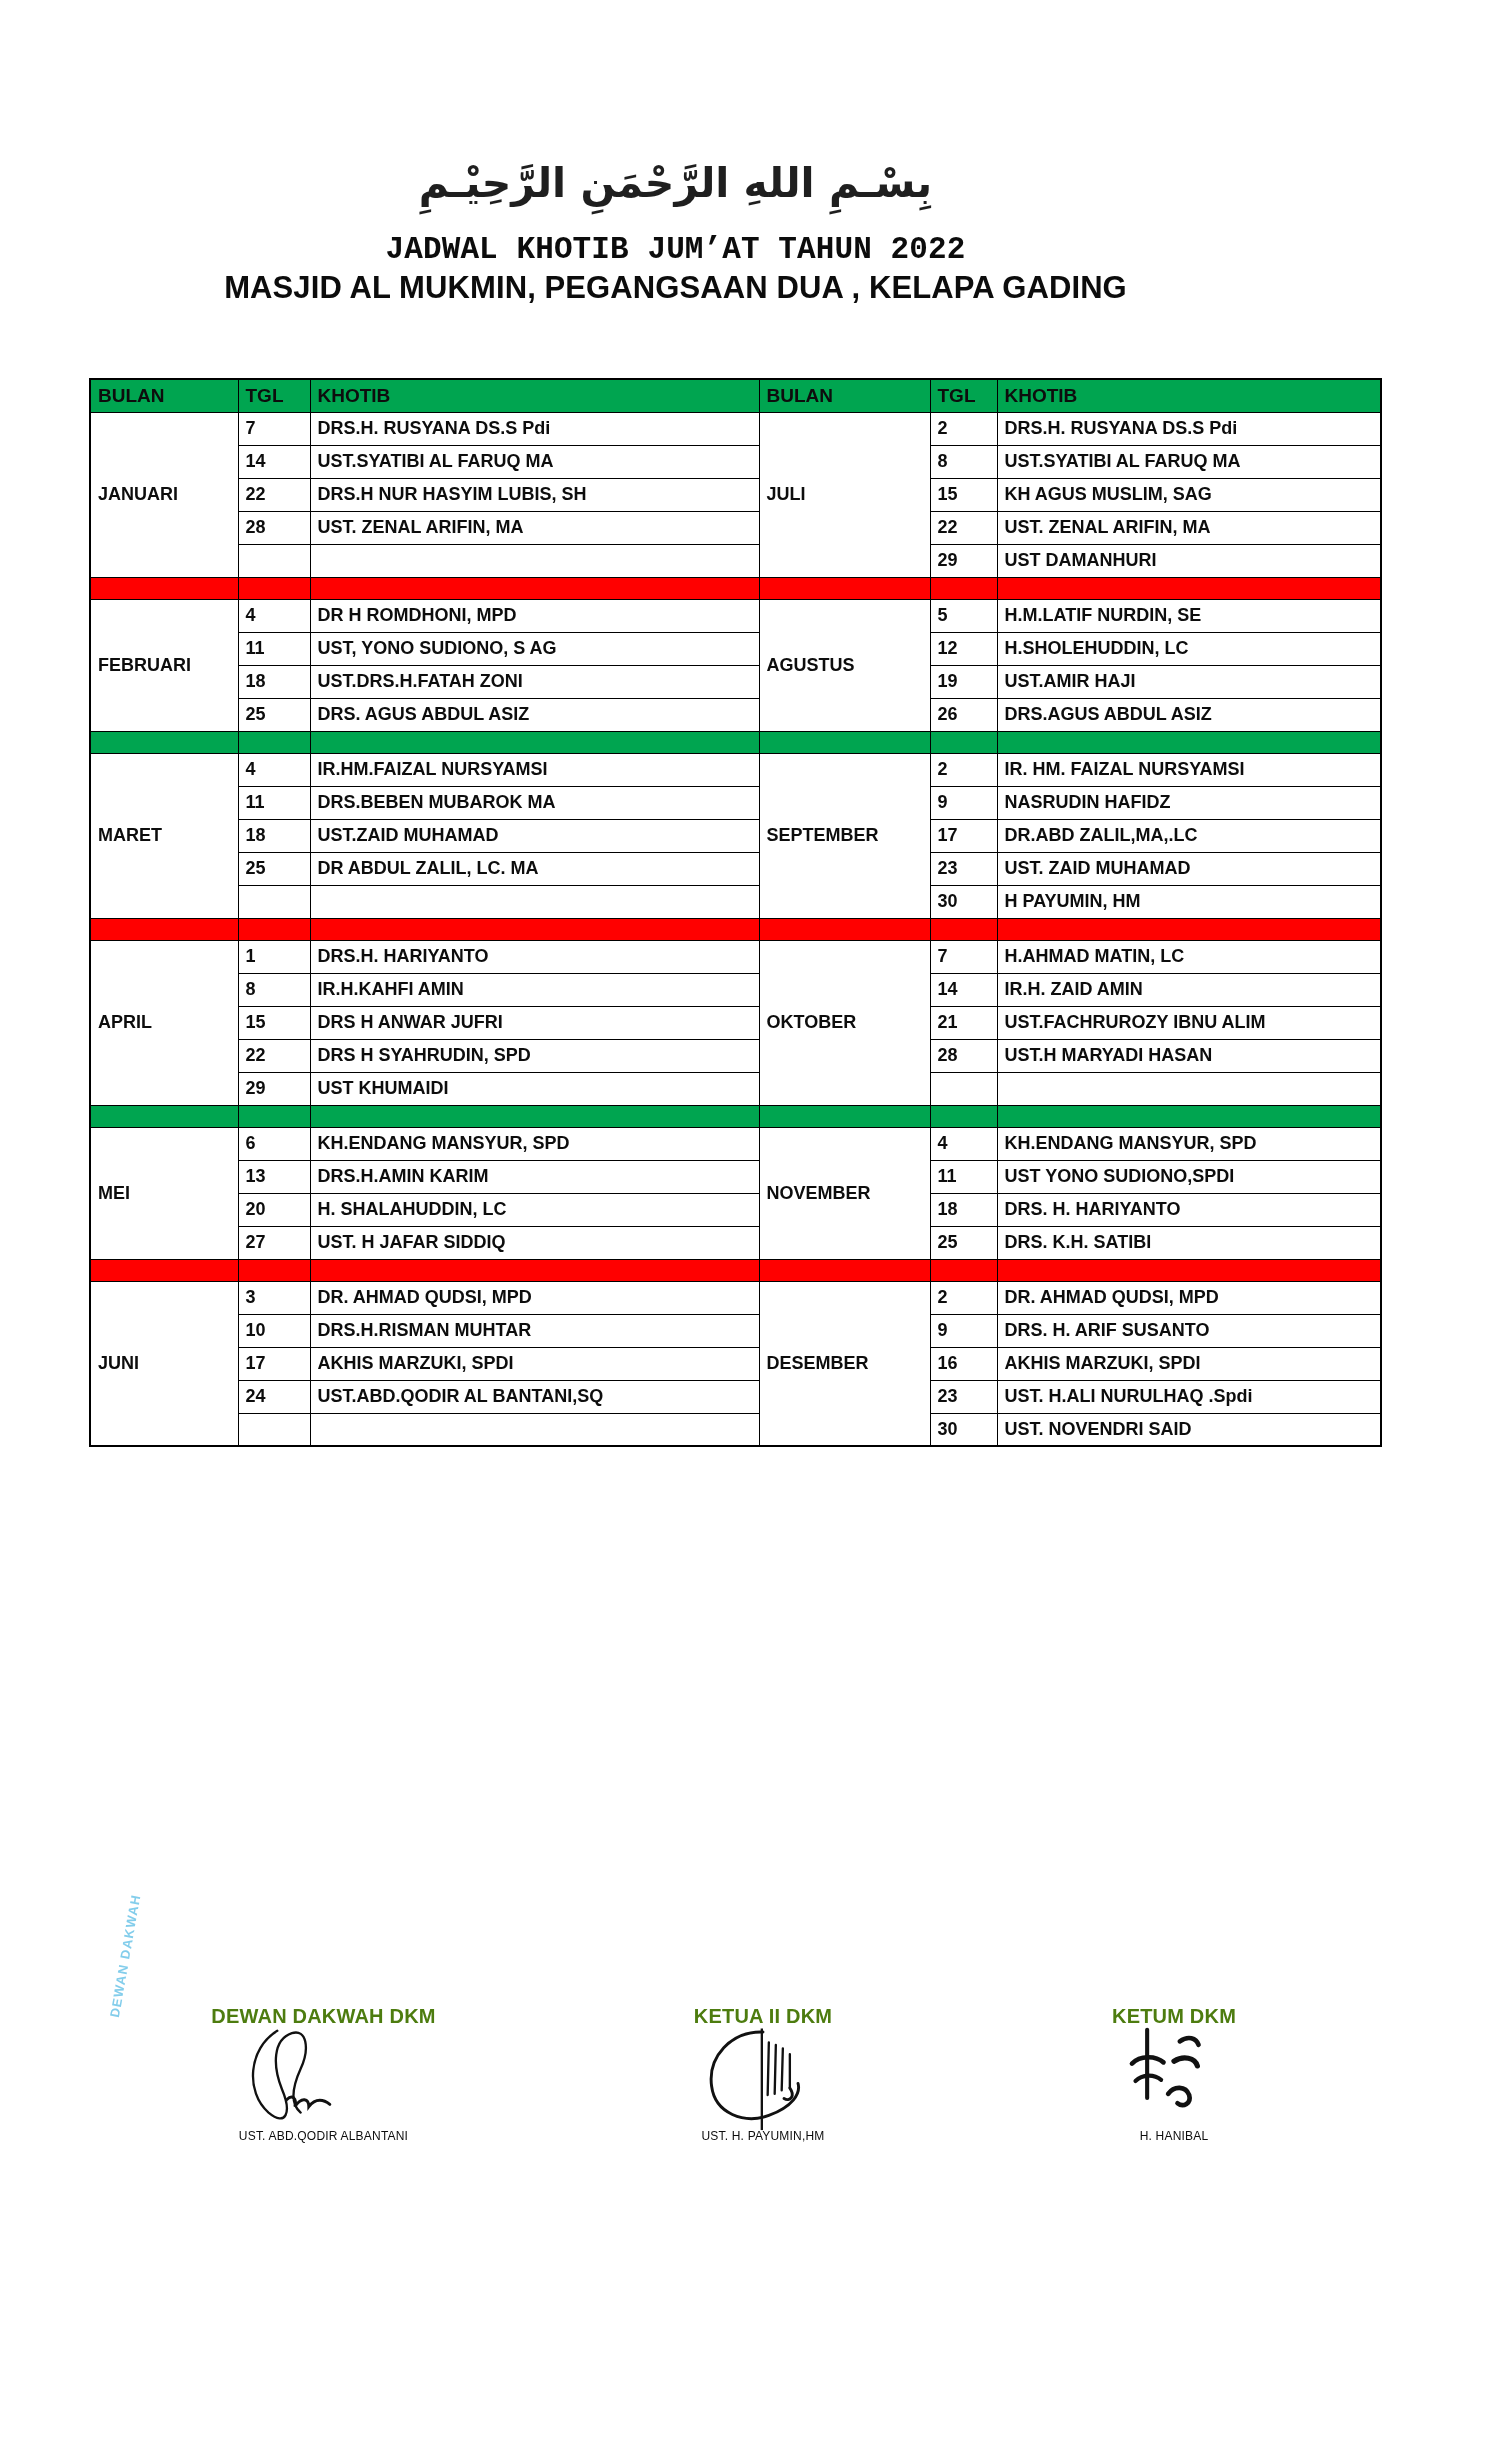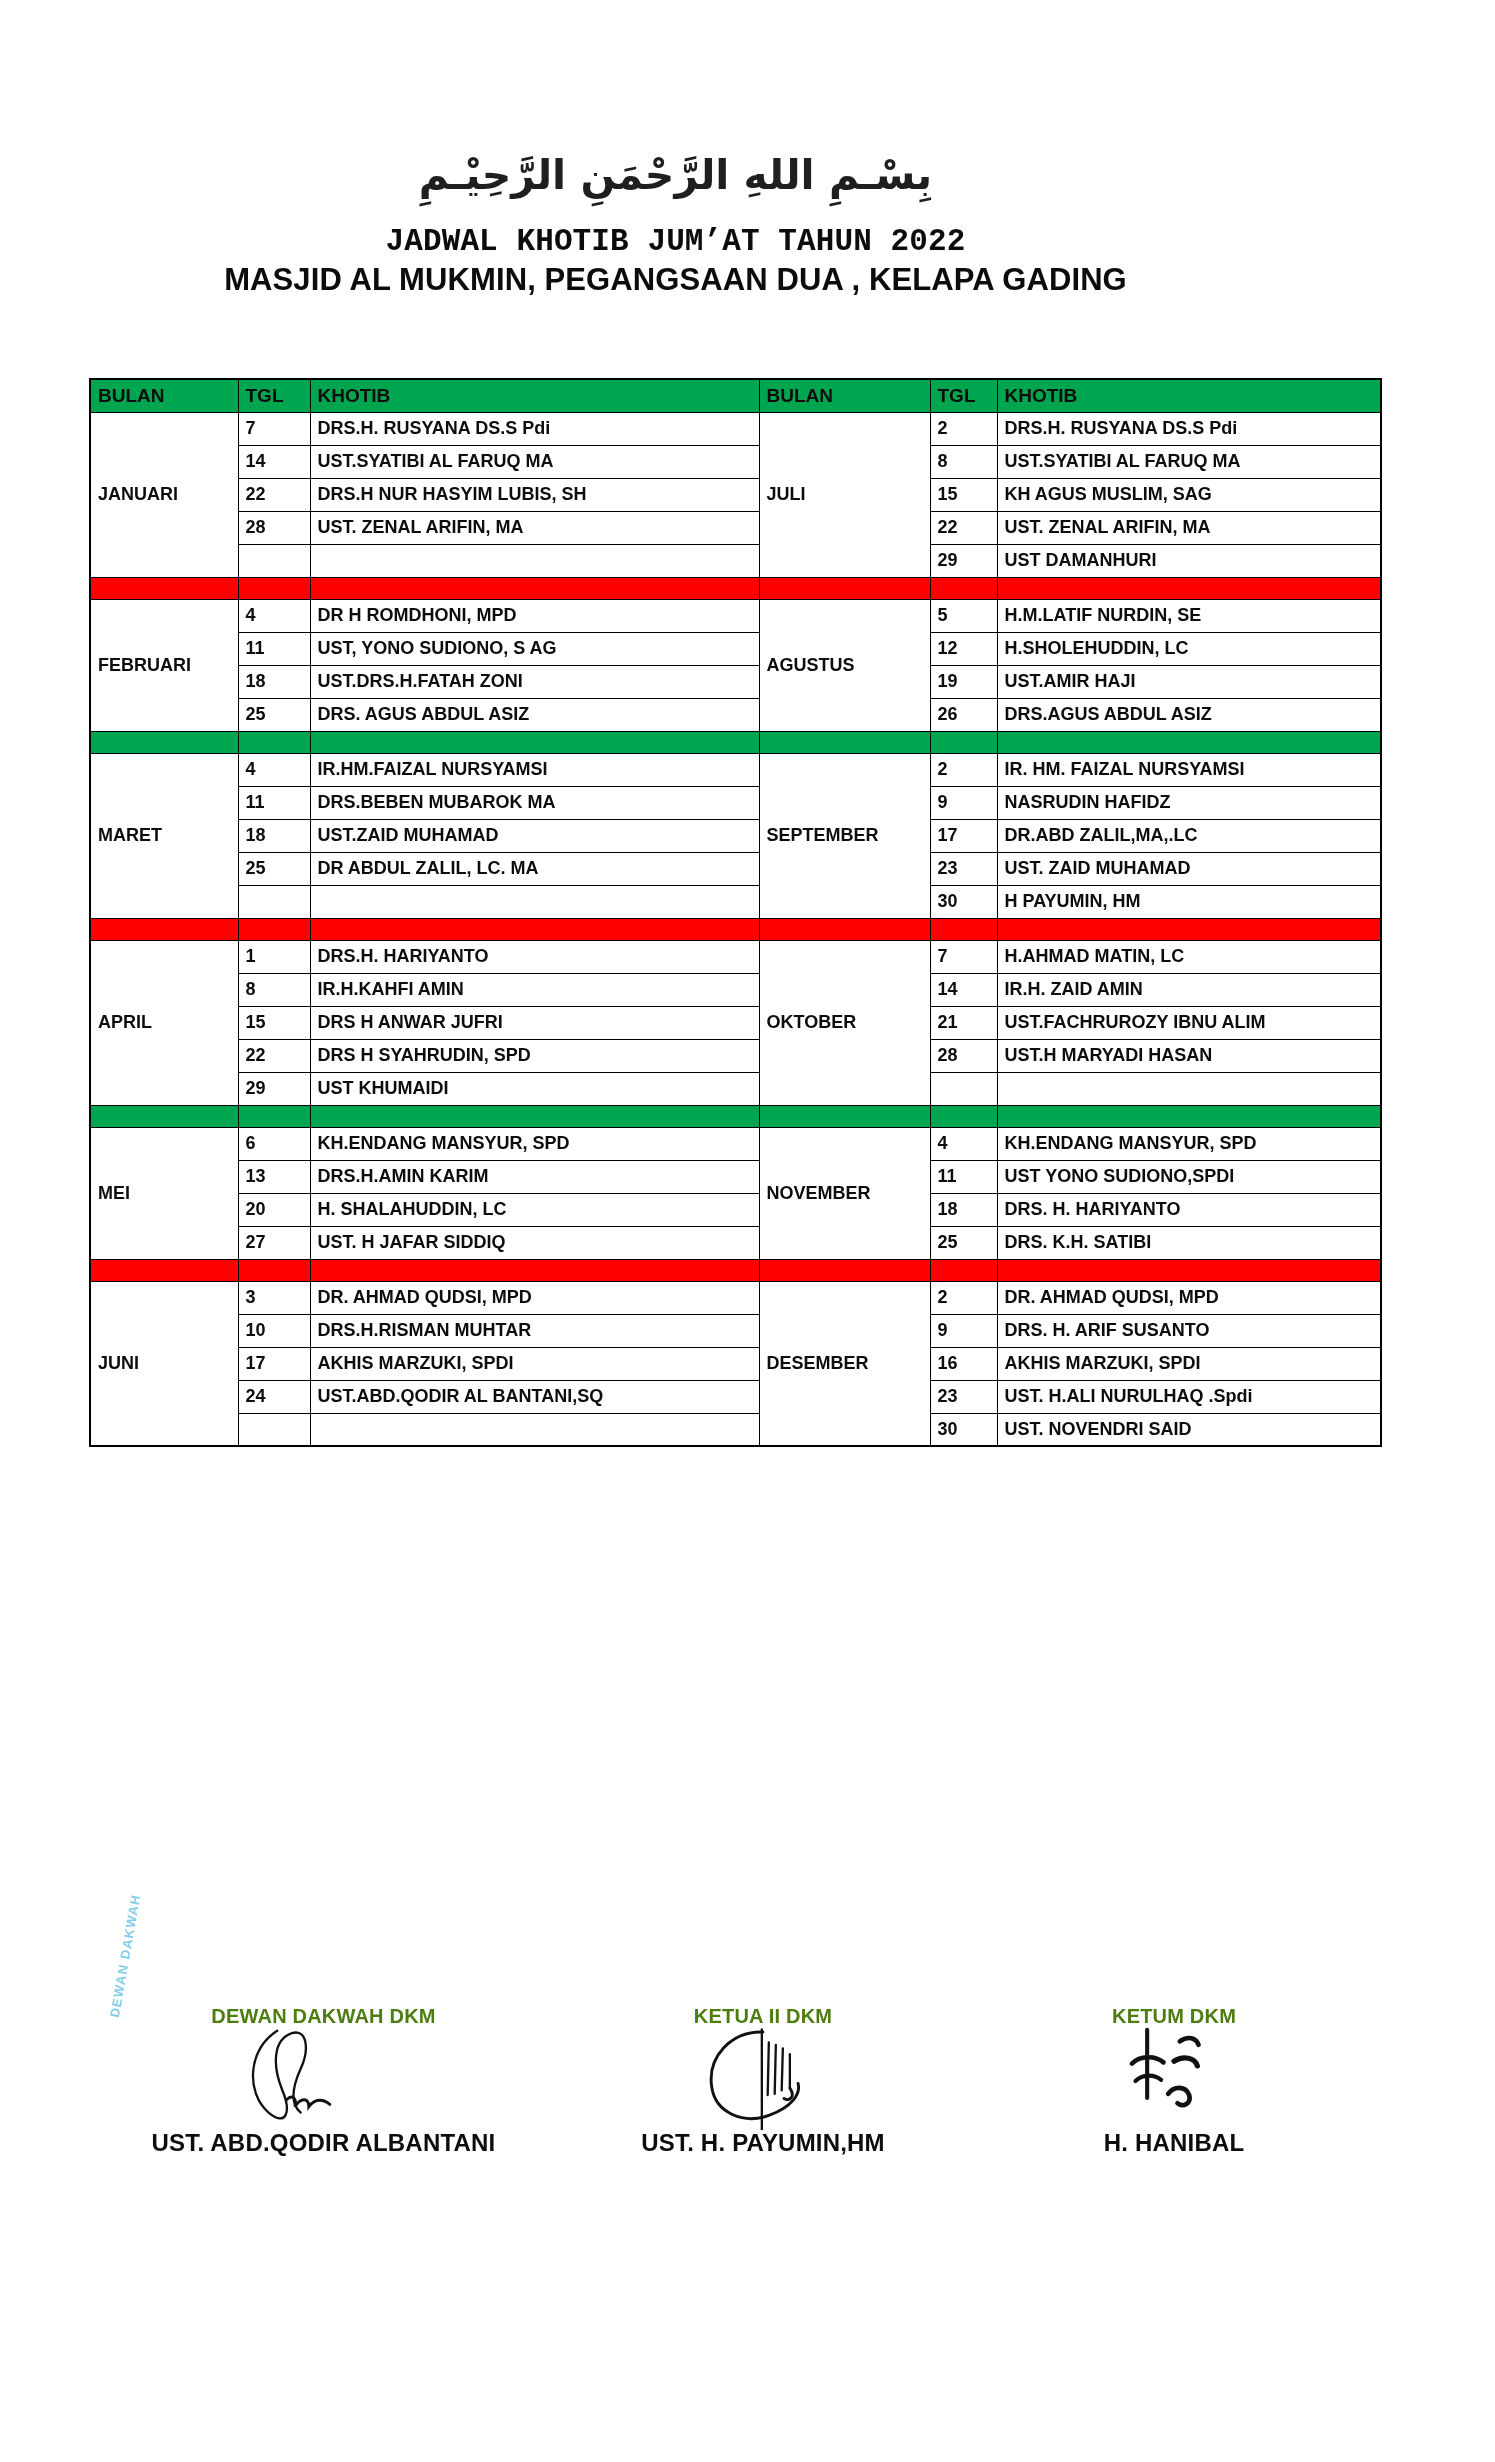--- a/index.html
+++ b/index.html
@@ -14,21 +14,21 @@
     color: #111111;
     position: relative;
     overflow: hidden;
   }
 
   
   .page {
     width: 1351px;
     height: 2462px;
     box-sizing: border-box;
-    padding: 0;
+    padding: 8px;
     position: relative;
   }
 
   .basmalah {
     text-align: center;
     font-family: "DejaVu Sans", sans-serif;
     font-size: 41px;
     line-height: 1.25;
     color: #1f1f1f;
     padding-top: 150px;
@@ -131,22 +131,22 @@
     font-weight: bold;
     color: #4d7c0f;
     letter-spacing: 0.2px;
   }
   .sig-mark {
     height: 101px;
     position: relative;
   }
   .sig-mark svg { position: absolute; left: 50%; transform: translateX(-50%); top: -3.5px; }
   .sig-name {
-    font-size: 24px;
-    font-weight: bold;
+    font-size: 12px;
+    font-weight: normal;
     color: #0d0d0d;
     letter-spacing: 0.2px;
     position: relative;
     z-index: 1;
   }
   .stamp {
     position: absolute;
     left: 17.6px;
     top: -11.7px;
     font-size: 13px;

